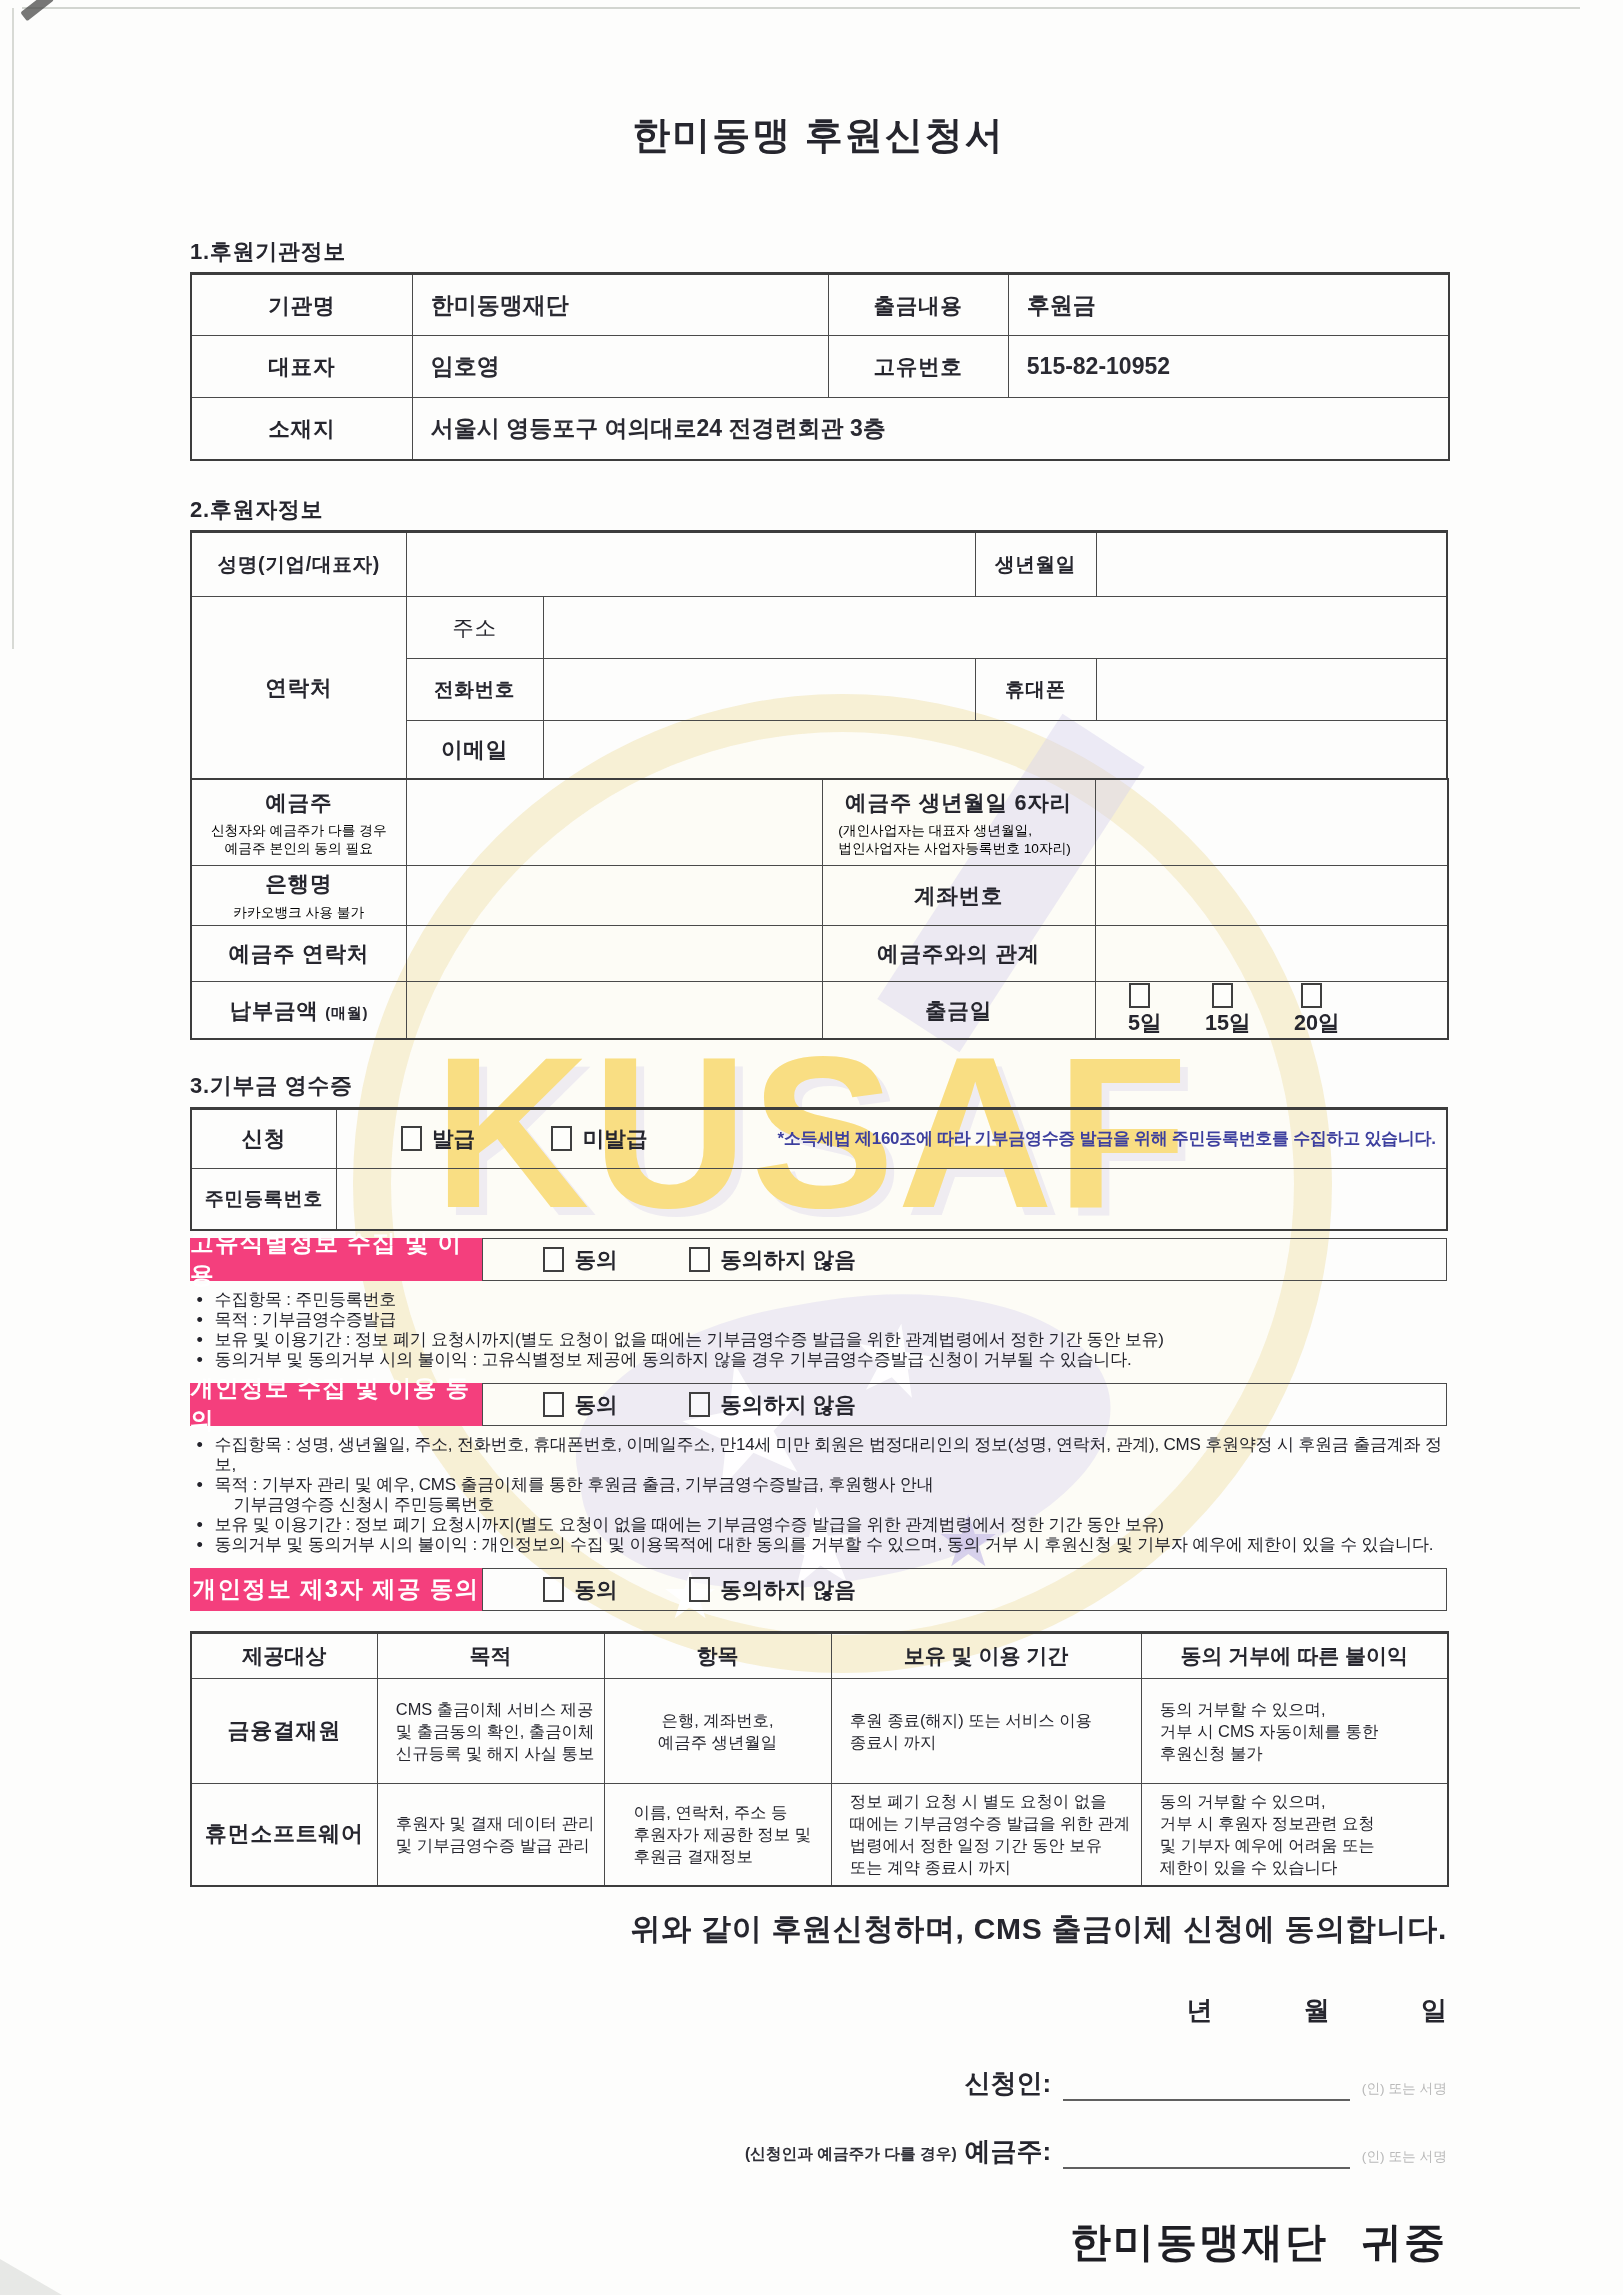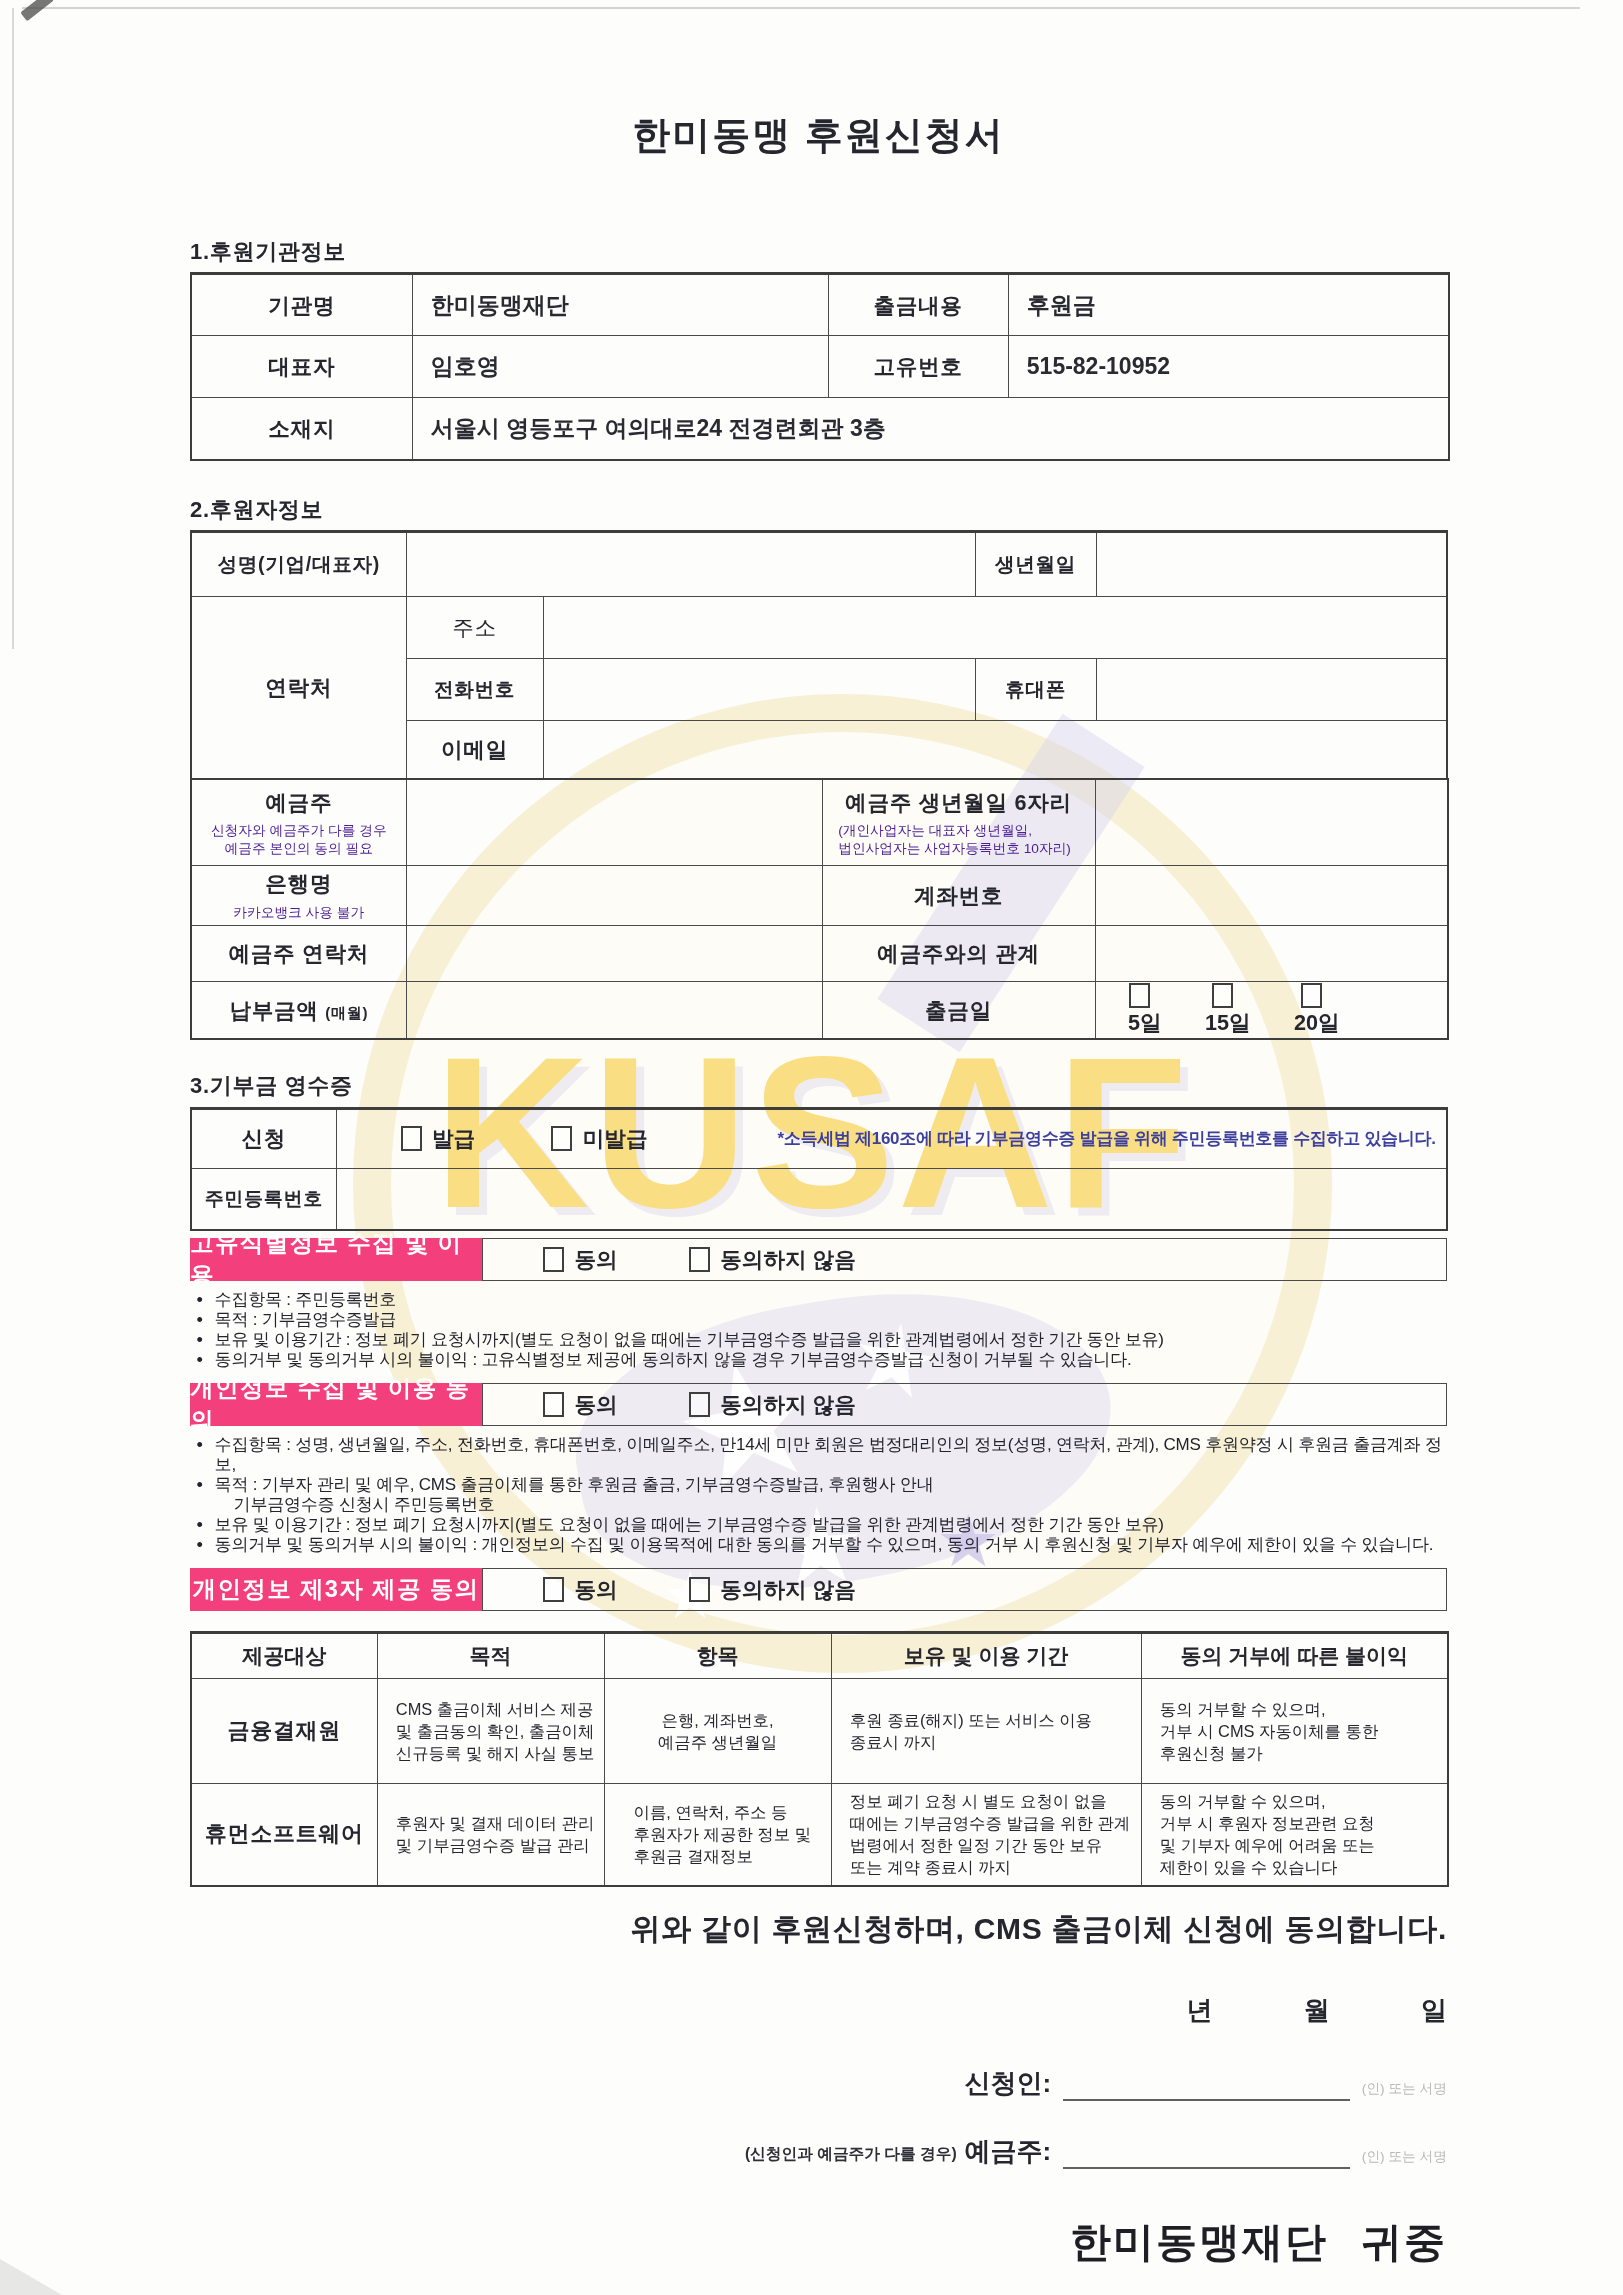--- a/index.html
+++ b/index.html
@@ -35,21 +35,21 @@
   .h1{margin-top:76px;}
   .h2{margin-top:34px;}
   .h3{margin-top:31px;}
   
   table{border-collapse:collapse;width:1257px;table-layout:fixed;margin-top:5.2px;background:transparent;}
   table{border:2px solid #3d3d3d;border-top-width:3.3px;}
   td{border:1.3px solid #4a4a4a;padding:0 6.5px;vertical-align:middle;background:transparent;}
   td.lbl{text-align:center;font-size:21.6px;font-weight:800;color:#26262e;letter-spacing:0.7px;}
   td.val{font-size:23px;font-weight:700;color:#2a2a32;padding-left:18.3px;}
   td.blank{background:transparent;}
-  .subnote{display:block;font-size:13.7px;font-weight:400;color:#4c1d95;line-height:17.7px;margin-top:5.2px;white-space:pre-line;letter-spacing:0;}
+  .subnote{display:block;font-size:13.7px;font-weight:400;color:#000000;line-height:17.7px;margin-top:5.2px;white-space:pre-line;letter-spacing:0;}
   .amount-sub{font-size:15px;font-weight:600;}
   .tbl-join{margin-top:-2px;border-top-width:2px;}
   
   .cb{display:inline-block;width:17px;height:21px;border:2px solid #3f3f3f;background:rgba(255,255,255,.6);vertical-align:middle;flex:none;}
   .cbl{font-size:21.6px;font-weight:800;color:#26262e;margin-left:10.5px;vertical-align:middle;}
   .cb-group{display:inline-flex;align-items:center;}
   .daybox .cb-group{margin-right:30px;flex-direction:column;}
   .blue-note{font-size:17px;font-weight:700;color:var(--note_blue,#3d3f9e);margin-left:auto;padding-right:3.9px;letter-spacing:-0.3px;}
   
   .consent{display:flex;align-items:stretch;height:43px;}

